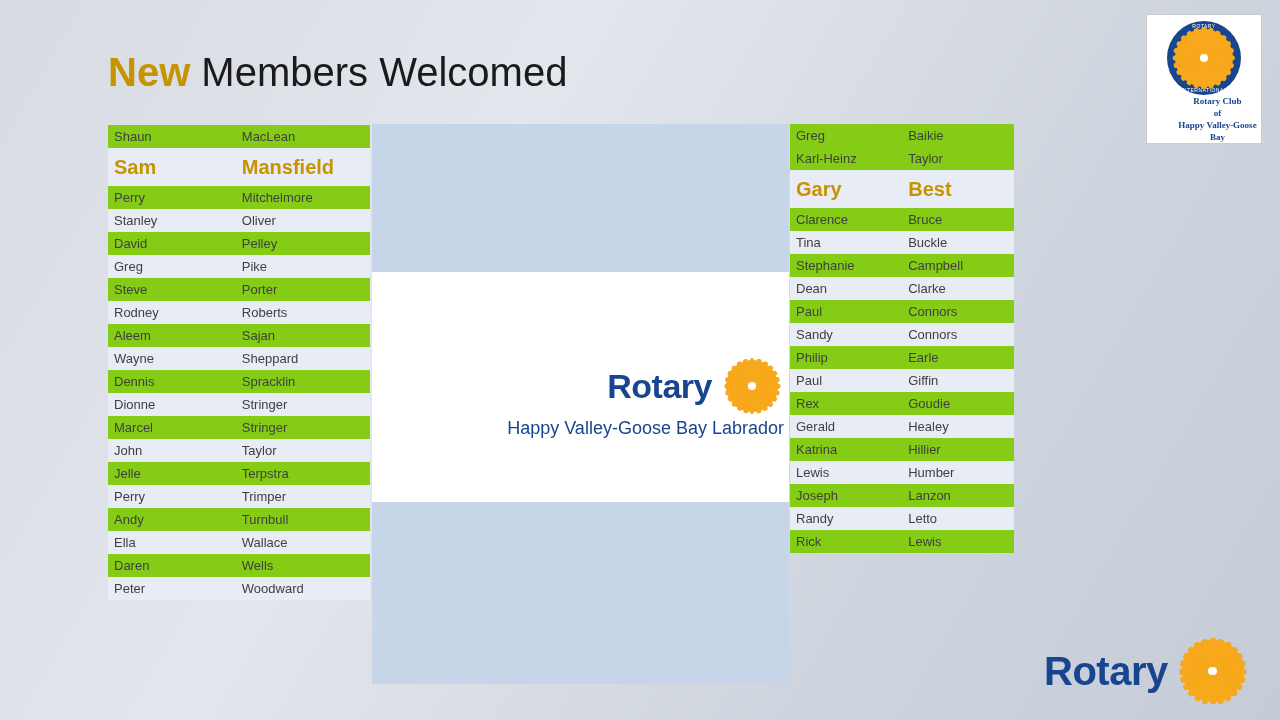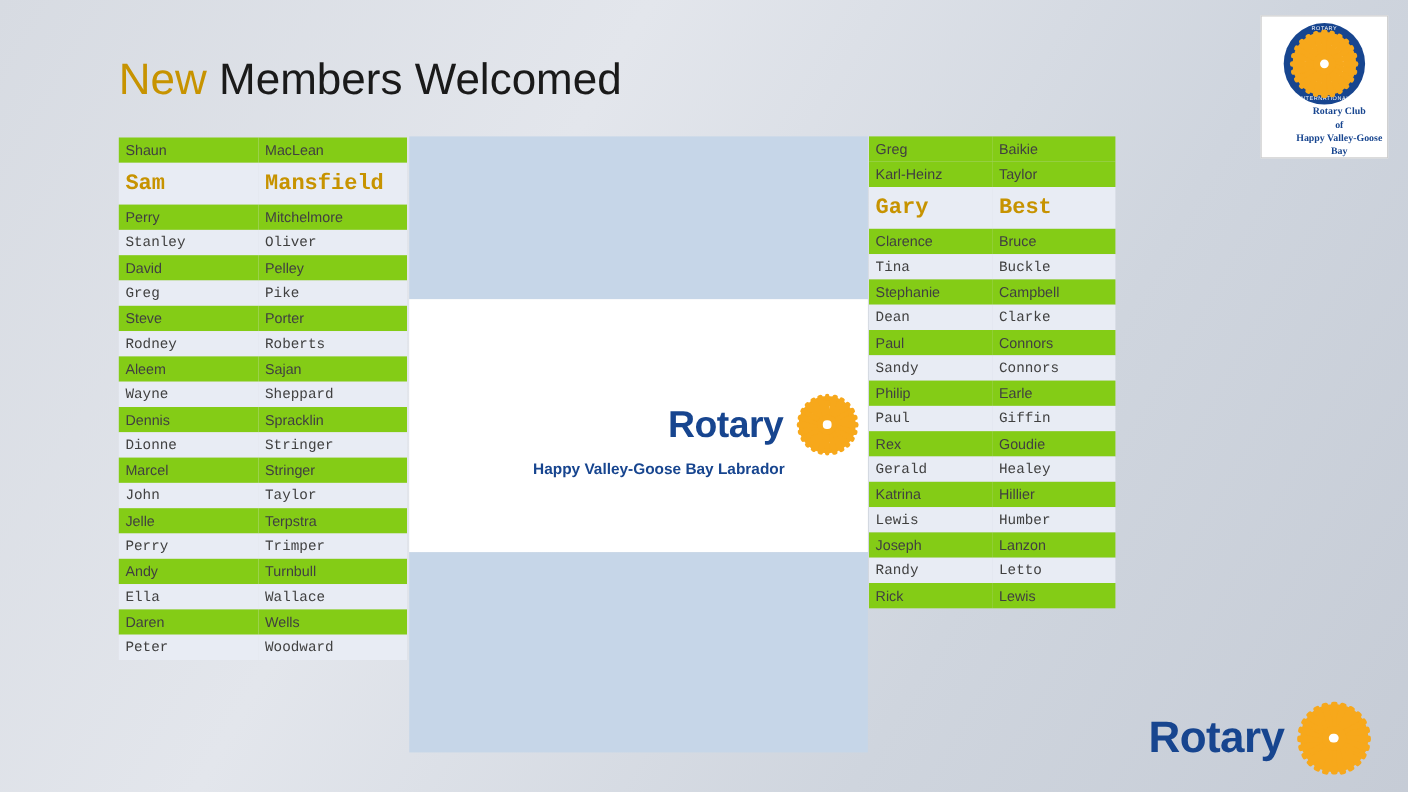--- a/index.html
+++ b/index.html
@@ -21,21 +21,21 @@
     left: 108px;
     top: 50px;
     font-size: 40px;
     color: #1a1a1a;
     font-weight: normal;
     letter-spacing: 0px;
     white-space: nowrap;
   }
   .title .accent {
     color: #c79300;
-    font-weight: normal;
+    font-weight: bold;
   }
 
   
   .center-band-top {
     position: absolute;
     left: 372px;
     top: 124px;
     width: 417px;
     height: 148px;
     background: #c6d6e8;
@@ -73,27 +73,26 @@
     justify-content: flex-end;
     width: 100%;
   }
   .center-logo-word {
     font-size: 34px;
     color: #17458f;
     font-weight: bold;
     letter-spacing: -0.5px;
   }
   .center-logo-sub {
-    font-size: 14px;
+    font-size: 18px;
     color: #17458f;
     margin-top: 6px;
     width: 100%;
-    text-align: center;
+    text-align: right;
     padding-left: 6px;
-    font-weight: bold;
   }
 
   
   .wheel {
     position: relative;
     display: inline-block;
     border-radius: 50%;
     background: #f7a81b;
   }
   .wheel::before {
@@ -158,21 +157,21 @@
     position: absolute;
     border-collapse: collapse;
     font-size: 13px;
     color: #404040;
   }
   .table td {
     vertical-align: middle;
     padding: 4px 0 4px 6px;
     border: none;
   }
-  .table tr.alt td { background: #e8ecf4; font-family: Liberation Mono, monospace; }
+  .table tr.alt td { background: #e8ecf4; }
   .table tr.plain td { background: #84cc16; }
   .table tr.big td {
     color: #c79300;
     font-size: 20px;
     font-weight: bold;
   }
 
   #left-table { left: 108px; top: 125px; width: 262px; }
   #left-table td.c1 { width: 130px; }
   #left-table td.c2 { width: 132px; }

